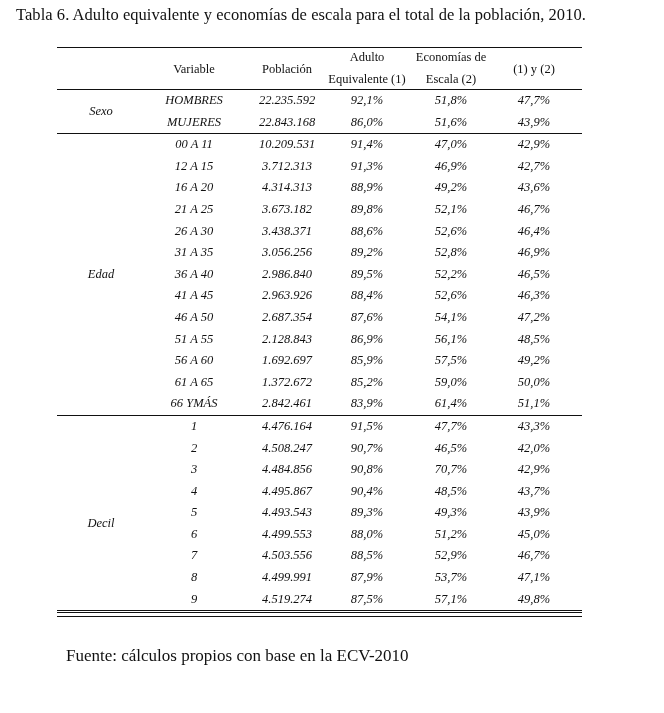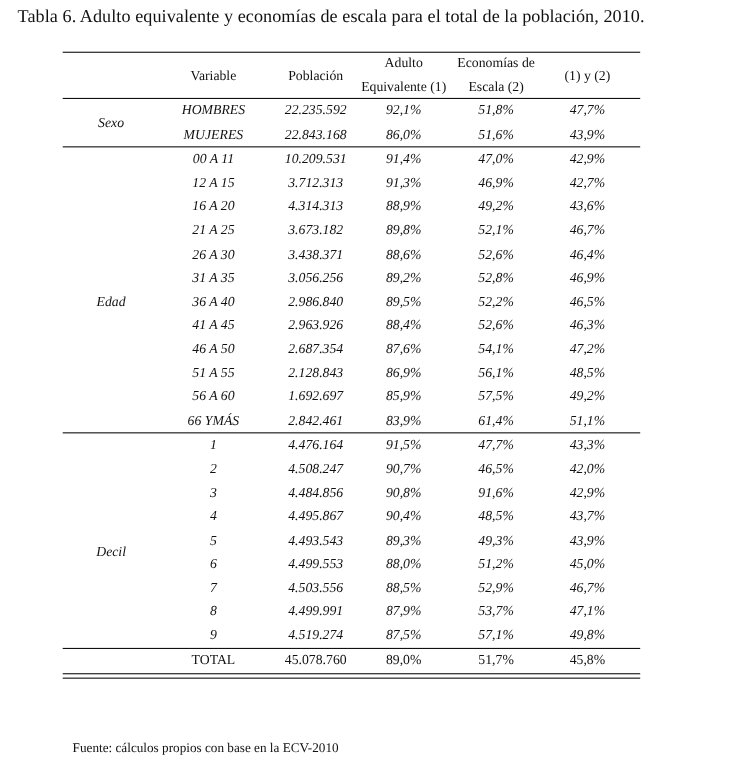--- a/index.html
+++ b/index.html
@@ -17,21 +17,21 @@
   .rule { height: 0; border-top: 1.3px solid #111; }
   .hdr { position: relative; height: 41px; font-size: 12.5px; }
   .hdr span { position: absolute; white-space: nowrap; transform: translateX(-50%); }
   .group { position: relative; font-style: italic; }
   .row { position: relative; height: 21.6px; font-size: 12.5px; }
   .row span, .glabel { position: absolute; white-space: nowrap; transform: translateX(-50%); }
   .glabel { left: 44px; font-size: 12.5px; }
   .c1 { left: 137px; } .c2 { left: 230px; } .c3 { left: 310px; } .c4 { left: 394px; } .c5 { left: 477px; text-align: right; }
   .row span { top: 3px; }
   .dbl { margin-top: 1px; height: 3px; border-top: 1.3px solid #111; border-bottom: 1.3px solid #111; }
-  .source { position: absolute; left: 66px; top: 673px; font-size: 12px; white-space: nowrap; }
+  .source { position: absolute; left: 66px; top: 646px; font-size: 17px; white-space: nowrap; }
 </style>
 </head>
 <body>
 
 <div class="title">Tabla 6. Adulto equivalente y economías de escala para el total de la población,  2010.</div>
 
 <div class="tbl">
   <div class="rule"></div>
   <div class="hdr">
     <span class="c1" style="top:14px">Variable</span>
@@ -134,20 +134,27 @@
           <span class="c5">48,5%</span>
         </div>
         <div class="row">
           <span class="c1">56 A 60</span>
           <span class="c2">1.692.697</span>
           <span class="c3">85,9%</span>
           <span class="c4">57,5%</span>
           <span class="c5">49,2%</span>
         </div>
         <div class="row">
+          <span class="c1">61 A 65</span>
+          <span class="c2">1.372.672</span>
+          <span class="c3">85,2%</span>
+          <span class="c4">59,0%</span>
+          <span class="c5">50,0%</span>
+        </div>
+        <div class="row">
           <span class="c1">66 YMÁS</span>
           <span class="c2">2.842.461</span>
           <span class="c3">83,9%</span>
           <span class="c4">61,4%</span>
           <span class="c5">51,1%</span>
         </div>
         <span class="glabel" style="top: 132.4px;">Edad</span>
       </div>
       <div class="rule"></div>
       <div class="group">
@@ -162,21 +169,21 @@
           <span class="c1">2</span>
           <span class="c2">4.508.247</span>
           <span class="c3">90,7%</span>
           <span class="c4">46,5%</span>
           <span class="c5">42,0%</span>
         </div>
         <div class="row">
           <span class="c1">3</span>
           <span class="c2">4.484.856</span>
           <span class="c3">90,8%</span>
-          <span class="c4">91,6%</span>
+          <span class="c4">70,7%</span>
           <span class="c5">42,9%</span>
         </div>
         <div class="row">
           <span class="c1">4</span>
           <span class="c2">4.495.867</span>
           <span class="c3">90,4%</span>
           <span class="c4">48,5%</span>
           <span class="c5">43,7%</span>
         </div>
         <div class="row">
@@ -211,23 +218,16 @@
           <span class="c1">9</span>
           <span class="c2">4.519.274</span>
           <span class="c3">87,5%</span>
           <span class="c4">57,1%</span>
           <span class="c5">49,8%</span>
         </div>
         <span class="glabel" style="top: 100px;">Decil</span>
       </div>
       <div class="rule"></div>
     </div>
-  <div class="row">
-    <span class="c1">TOTAL</span>
-    <span class="c2">45.078.760</span>
-    <span class="c3">89,0%</span>
-    <span class="c4">51,7%</span>
-    <span class="c5">45,8%</span>
-  </div>
   <div class="dbl"></div>
 </div>
 
 <div class="source">Fuente: cálculos propios con base en la ECV-2010</div>
 
 </body></html>

